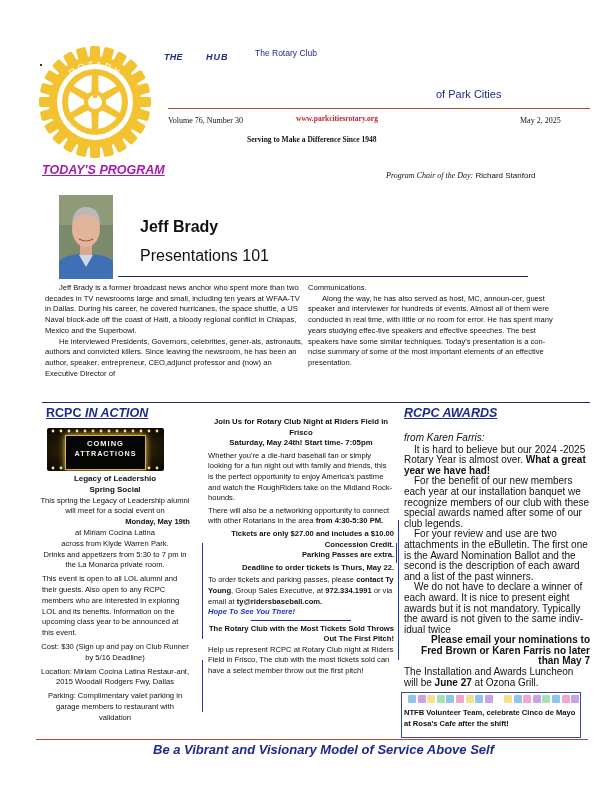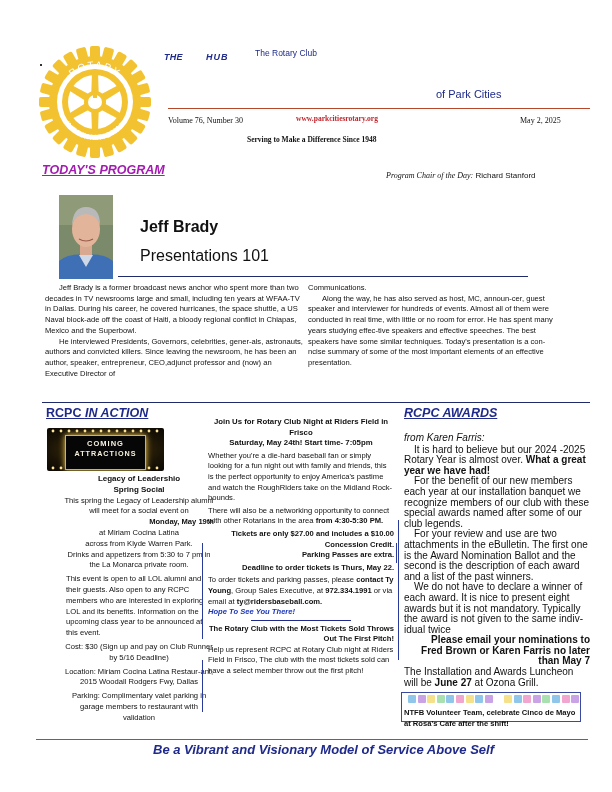--- a/index.html
+++ b/index.html
@@ -43,21 +43,21 @@
 
   
   .rcpc-action { left: 46px; top: 406px; font-size: 12.5px; font-weight: bold; color: #1f2a8a; text-decoration: underline; }
   .rcpc-action i { font-style: italic; }
   .coming { left: 47px; top: 428px; width: 117px; height: 43px; background: radial-gradient(ellipse at center, #5a4410 0%, #1a1306 70%, #0b0803 100%); border-radius: 2px; overflow: hidden; }
   .coming .marquee { position: absolute; left: 18px; top: 7px; width: 81px; height: 35px; background: #060606; border: 1px solid #d8b24a; box-shadow: 0 0 6px #f0c850; }
   .coming .t1, .coming .t2 { position: absolute; width: 100%; text-align: center; font-weight: bold; color: #f6f0de; letter-spacing: 1px; }
   .coming .t1 { top: 3px; font-size: 7.5px; }
   .coming .t2 { top: 13px; font-size: 7.2px; }
   .coming .bulbs { position: absolute; left: 0; right: 0; height: 100%; }
-  .col1 { left: 40px; top: 474px; width: 150px; font-size: 7.6px; line-height: 10.8px; color: #111; text-align: center; margin-left: 24px; }
+  .col1 { left: 40px; top: 474px; width: 150px; font-size: 7.6px; line-height: 10.8px; color: #111; text-align: center; }
   .col1 .h { font-weight: bold; font-size: 8px; }
   .col1 p { margin-bottom: 3px; }
   .col1 .left { text-align: left; padding-left: 2px; }
 
   
   .col2-bar { left: 202px; top: 543px; width: 1px; height: 96px; background: #2a3a9a; }
   .col2-bar2 { left: 202px; top: 660px; width: 1px; height: 52px; background: #2a3a9a; }
   .col2-bar-r { left: 396px; top: 543px; width: 1px; height: 20px; background: #2a3a9a; }
   .col2 { left: 208px; top: 417px; width: 186px; font-size: 7.6px; line-height: 10.6px; color: #111; }
   .col2 .center { text-align: center; font-weight: bold; font-size: 7.8px; }
@@ -66,21 +66,21 @@
   .col2 .mini-rule { width: 100px; height: 1px; background: #1f2a8a; margin: 2px auto 3px auto; }
 
   
   .rcpc-awards { left: 404px; top: 406px; font-size: 12.5px; font-weight: bold; font-style: italic; color: #1f2a8a; text-decoration: underline; }
   .col3-bar { left: 398px; top: 520px; width: 1px; height: 140px; background: #2a3a9a; }
   .col3 { left: 404px; top: 433px; width: 186px; font-size: 10px; line-height: 10.6px; color: #111; }
   .col3 p { text-indent: 10px; }
   .col3 p.noindent { text-indent: 0; }
   .col3 .from { font-style: italic; text-indent: 0; margin-bottom: 1px; }
 
-  .ntfb { left: 401px; top: 692px; width: 180px; height: 30px; border: 1px solid #3a4aa0; background: #fff; }
+  .ntfb { left: 401px; top: 692px; width: 180px; height: 46px; border: 1px solid #3a4aa0; background: #fff; }
   .ntfb .flags { position: absolute; left: 2px; top: 2px; right: 2px; height: 10px; }
   .ntfb .flag { position: absolute; top: 0; width: 8px; height: 8px; border-radius: 1px; }
   .ntfb .txt { position: absolute; left: 2px; top: 15px; width: 176px; font-size: 7.6px; font-weight: bold; line-height: 10.6px; color: #111; }
 
   
   .footer-rule { left: 36px; top: 739px; width: 552px; height: 1px; background: #b7472a; }
   .footer-motto { left: 153px; top: 742px; font-size: 13px; font-weight: bold; font-style: italic; color: #1f2a8a; }
 
   .b { font-weight: bold; text-align: right; }
 </style>

